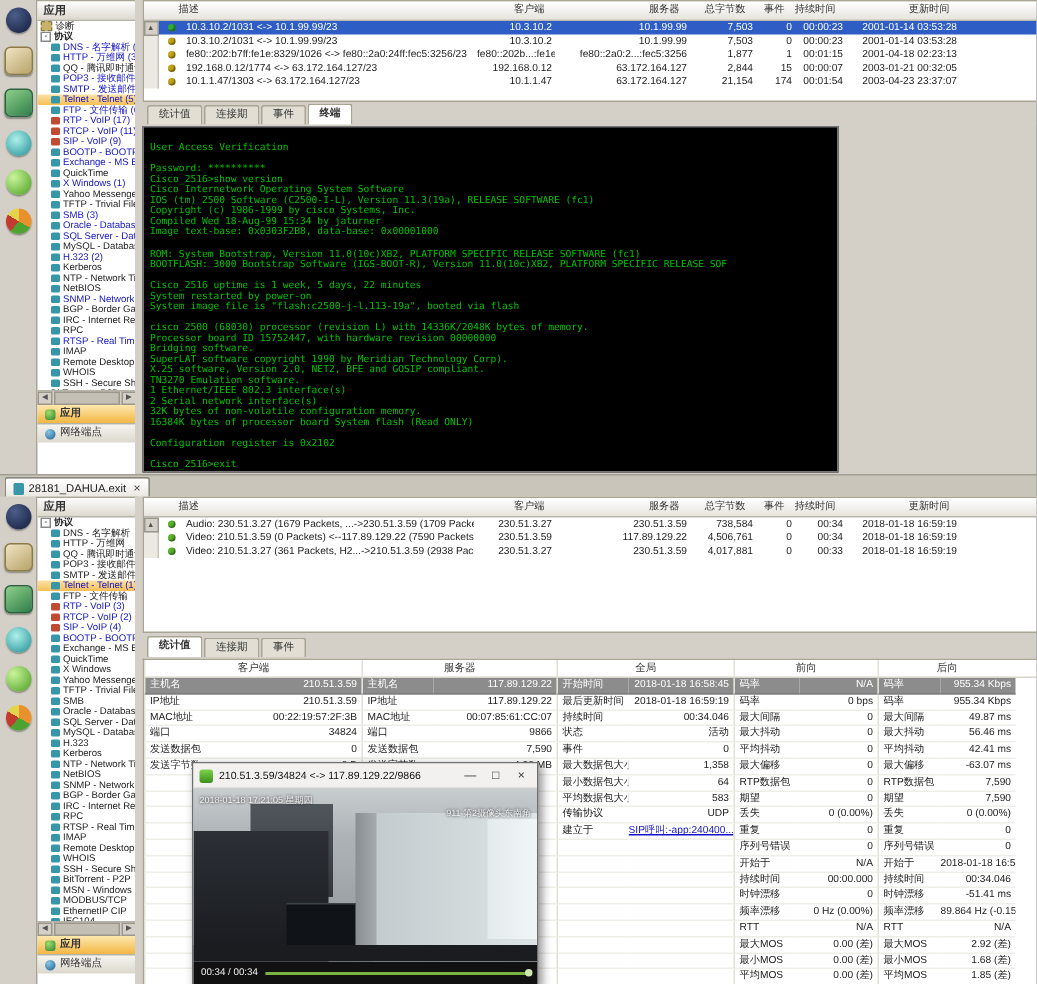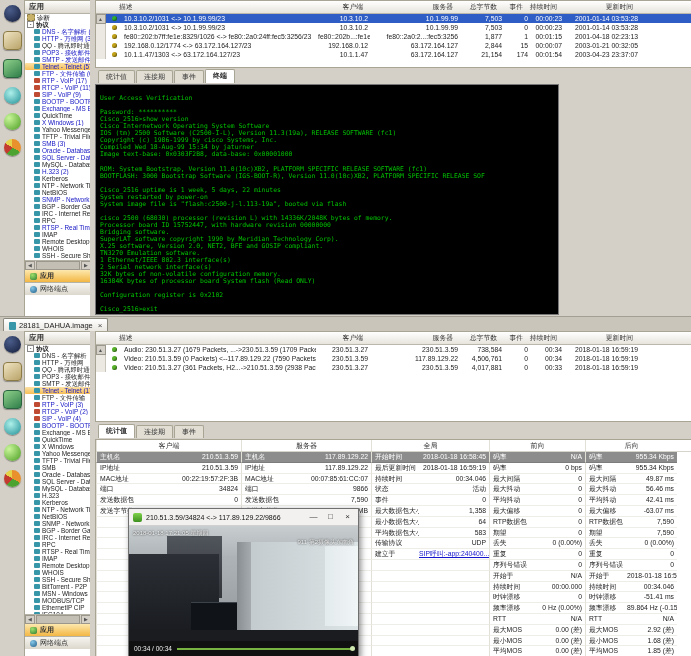--- a/index.html
+++ b/index.html
@@ -345,21 +345,21 @@
         <div class="tab">连接期</div>
         <div class="tab">事件</div>
         <div class="tab active">终端</div>
       </div>
     <div class="abs term" id="term" style="left:95px;top:84px;width:458px;height:226px;"><div>&nbsp;</div><div>User Access Verification</div><div>&nbsp;</div><div>Password: **********</div><div>Cisco_2516&gt;show version</div><div>Cisco Internetwork Operating System Software</div><div>IOS (tm) 2500 Software (C2500-I-L), Version 11.3(19a), RELEASE SOFTWARE (fc1)</div><div>Copyright (c) 1986-1999 by cisco Systems, Inc.</div><div>Compiled Wed 18-Aug-99 15:34 by jaturner</div><div>Image text-base: 0x0303F2B8, data-base: 0x00001000</div><div>&nbsp;</div><div>ROM: System Bootstrap, Version 11.0(10c)XB2, PLATFORM SPECIFIC RELEASE SOFTWARE (fc1)</div><div>BOOTFLASH: 3000 Bootstrap Software (IGS-BOOT-R), Version 11.0(10c)XB2, PLATFORM SPECIFIC RELEASE SOF</div><div>&nbsp;</div><div>Cisco_2516 uptime is 1 week, 5 days, 22 minutes</div><div>System restarted by power-on</div><div>System image file is "flash:c2500-j-l.113-19a", booted via flash</div><div>&nbsp;</div><div>cisco 2500 (68030) processor (revision L) with 14336K/2048K bytes of memory.</div><div>Processor board ID 15752447, with hardware revision 00000000</div><div>Bridging software.</div><div>SuperLAT software copyright 1990 by Meridian Technology Corp).</div><div>X.25 software, Version 2.0, NET2, BFE and GOSIP compliant.</div><div>TN3270 Emulation software.</div><div>1 Ethernet/IEEE 802.3 interface(s)</div><div>2 Serial network interface(s)</div><div>32K bytes of non-volatile configuration memory.</div><div>16384K bytes of processor board System flash (Read ONLY)</div><div>&nbsp;</div><div>Configuration register is 0x2102</div><div>&nbsp;</div><div>Cisco_2516&gt;exit</div></div>
   </div>
 
   <div class="abs doctabs" style="left:0;top:316px;width:691px;height:15px;">
     <div class="doctab">
       <span class="fico"></span>
-      <span>28181_DAHUA.image</span>
+      <span>28181_DAHUA.exit</span>
       <span class="x">×</span>
     </div>
   </div>
 
   <div class="abs pane" style="left:0;top:331px;width:691px;height:325px;">
     <div class="abs ltoolbar" id="tb-bottom" style="left:0;top:0;width:24px;height:325px;">
         <div class="tbi globe"></div>
         <div class="tbi adapter"></div>
         <div class="tbi layers"></div>
         <div class="tbi clock"></div>

